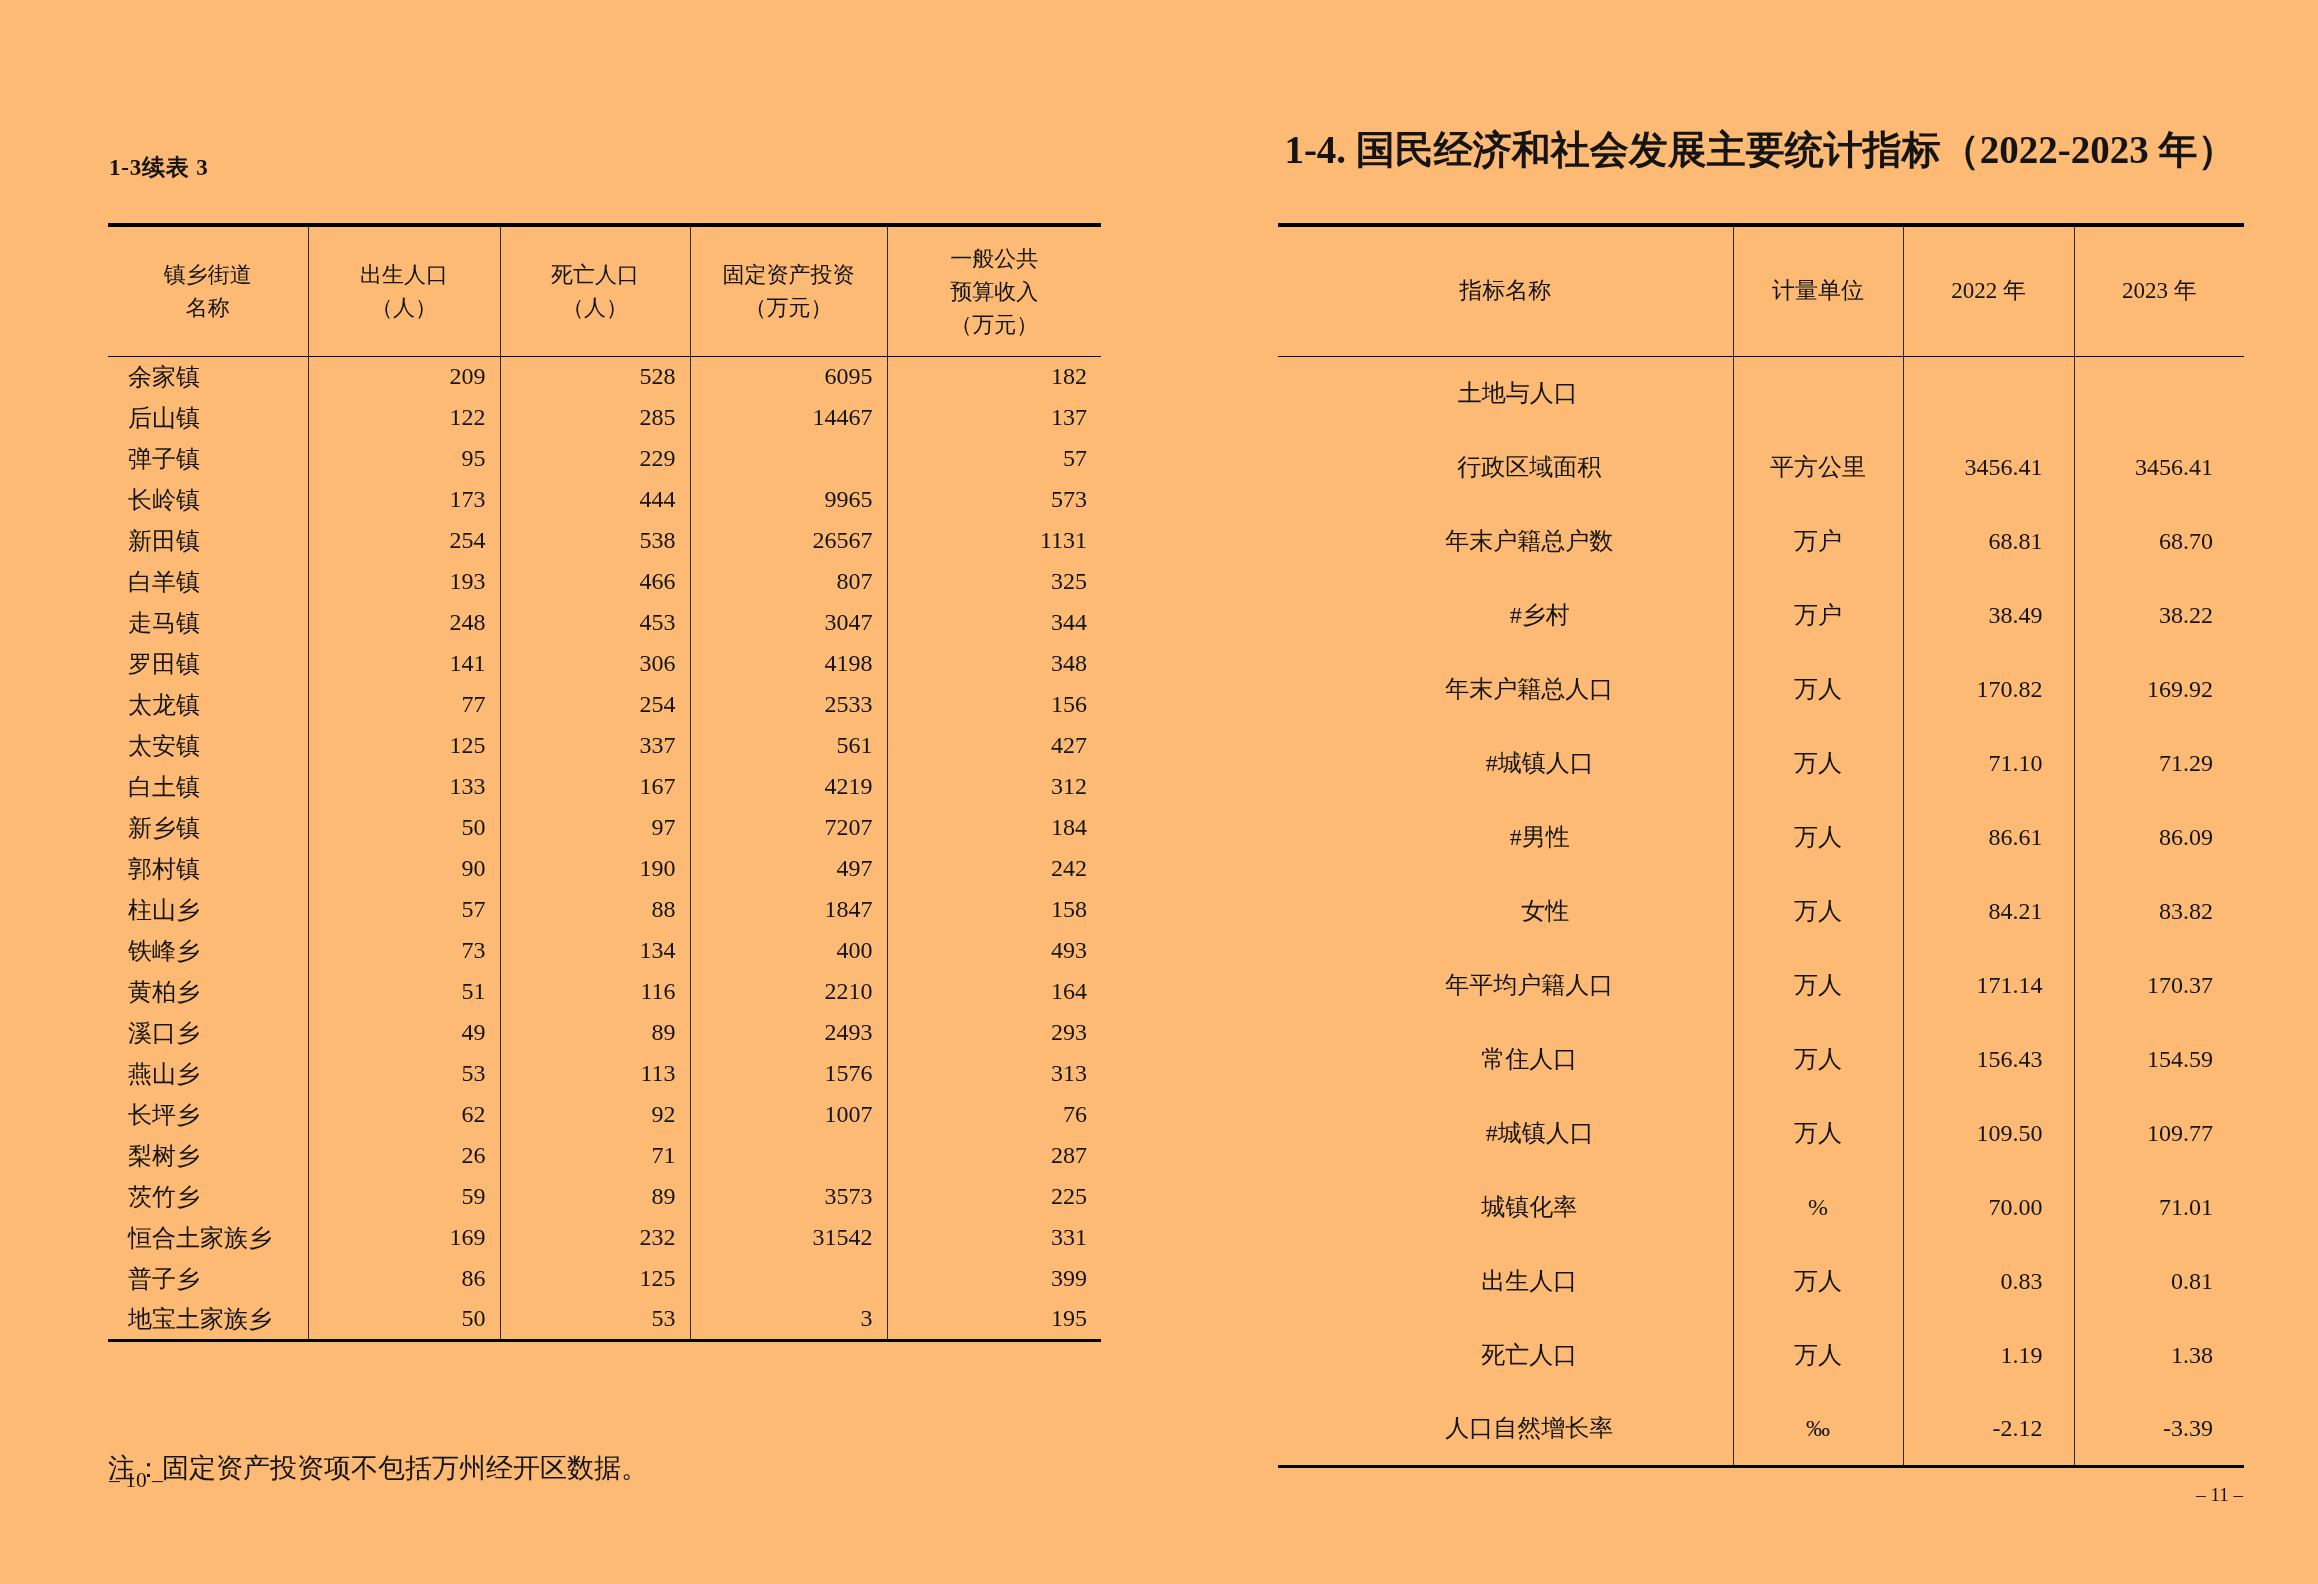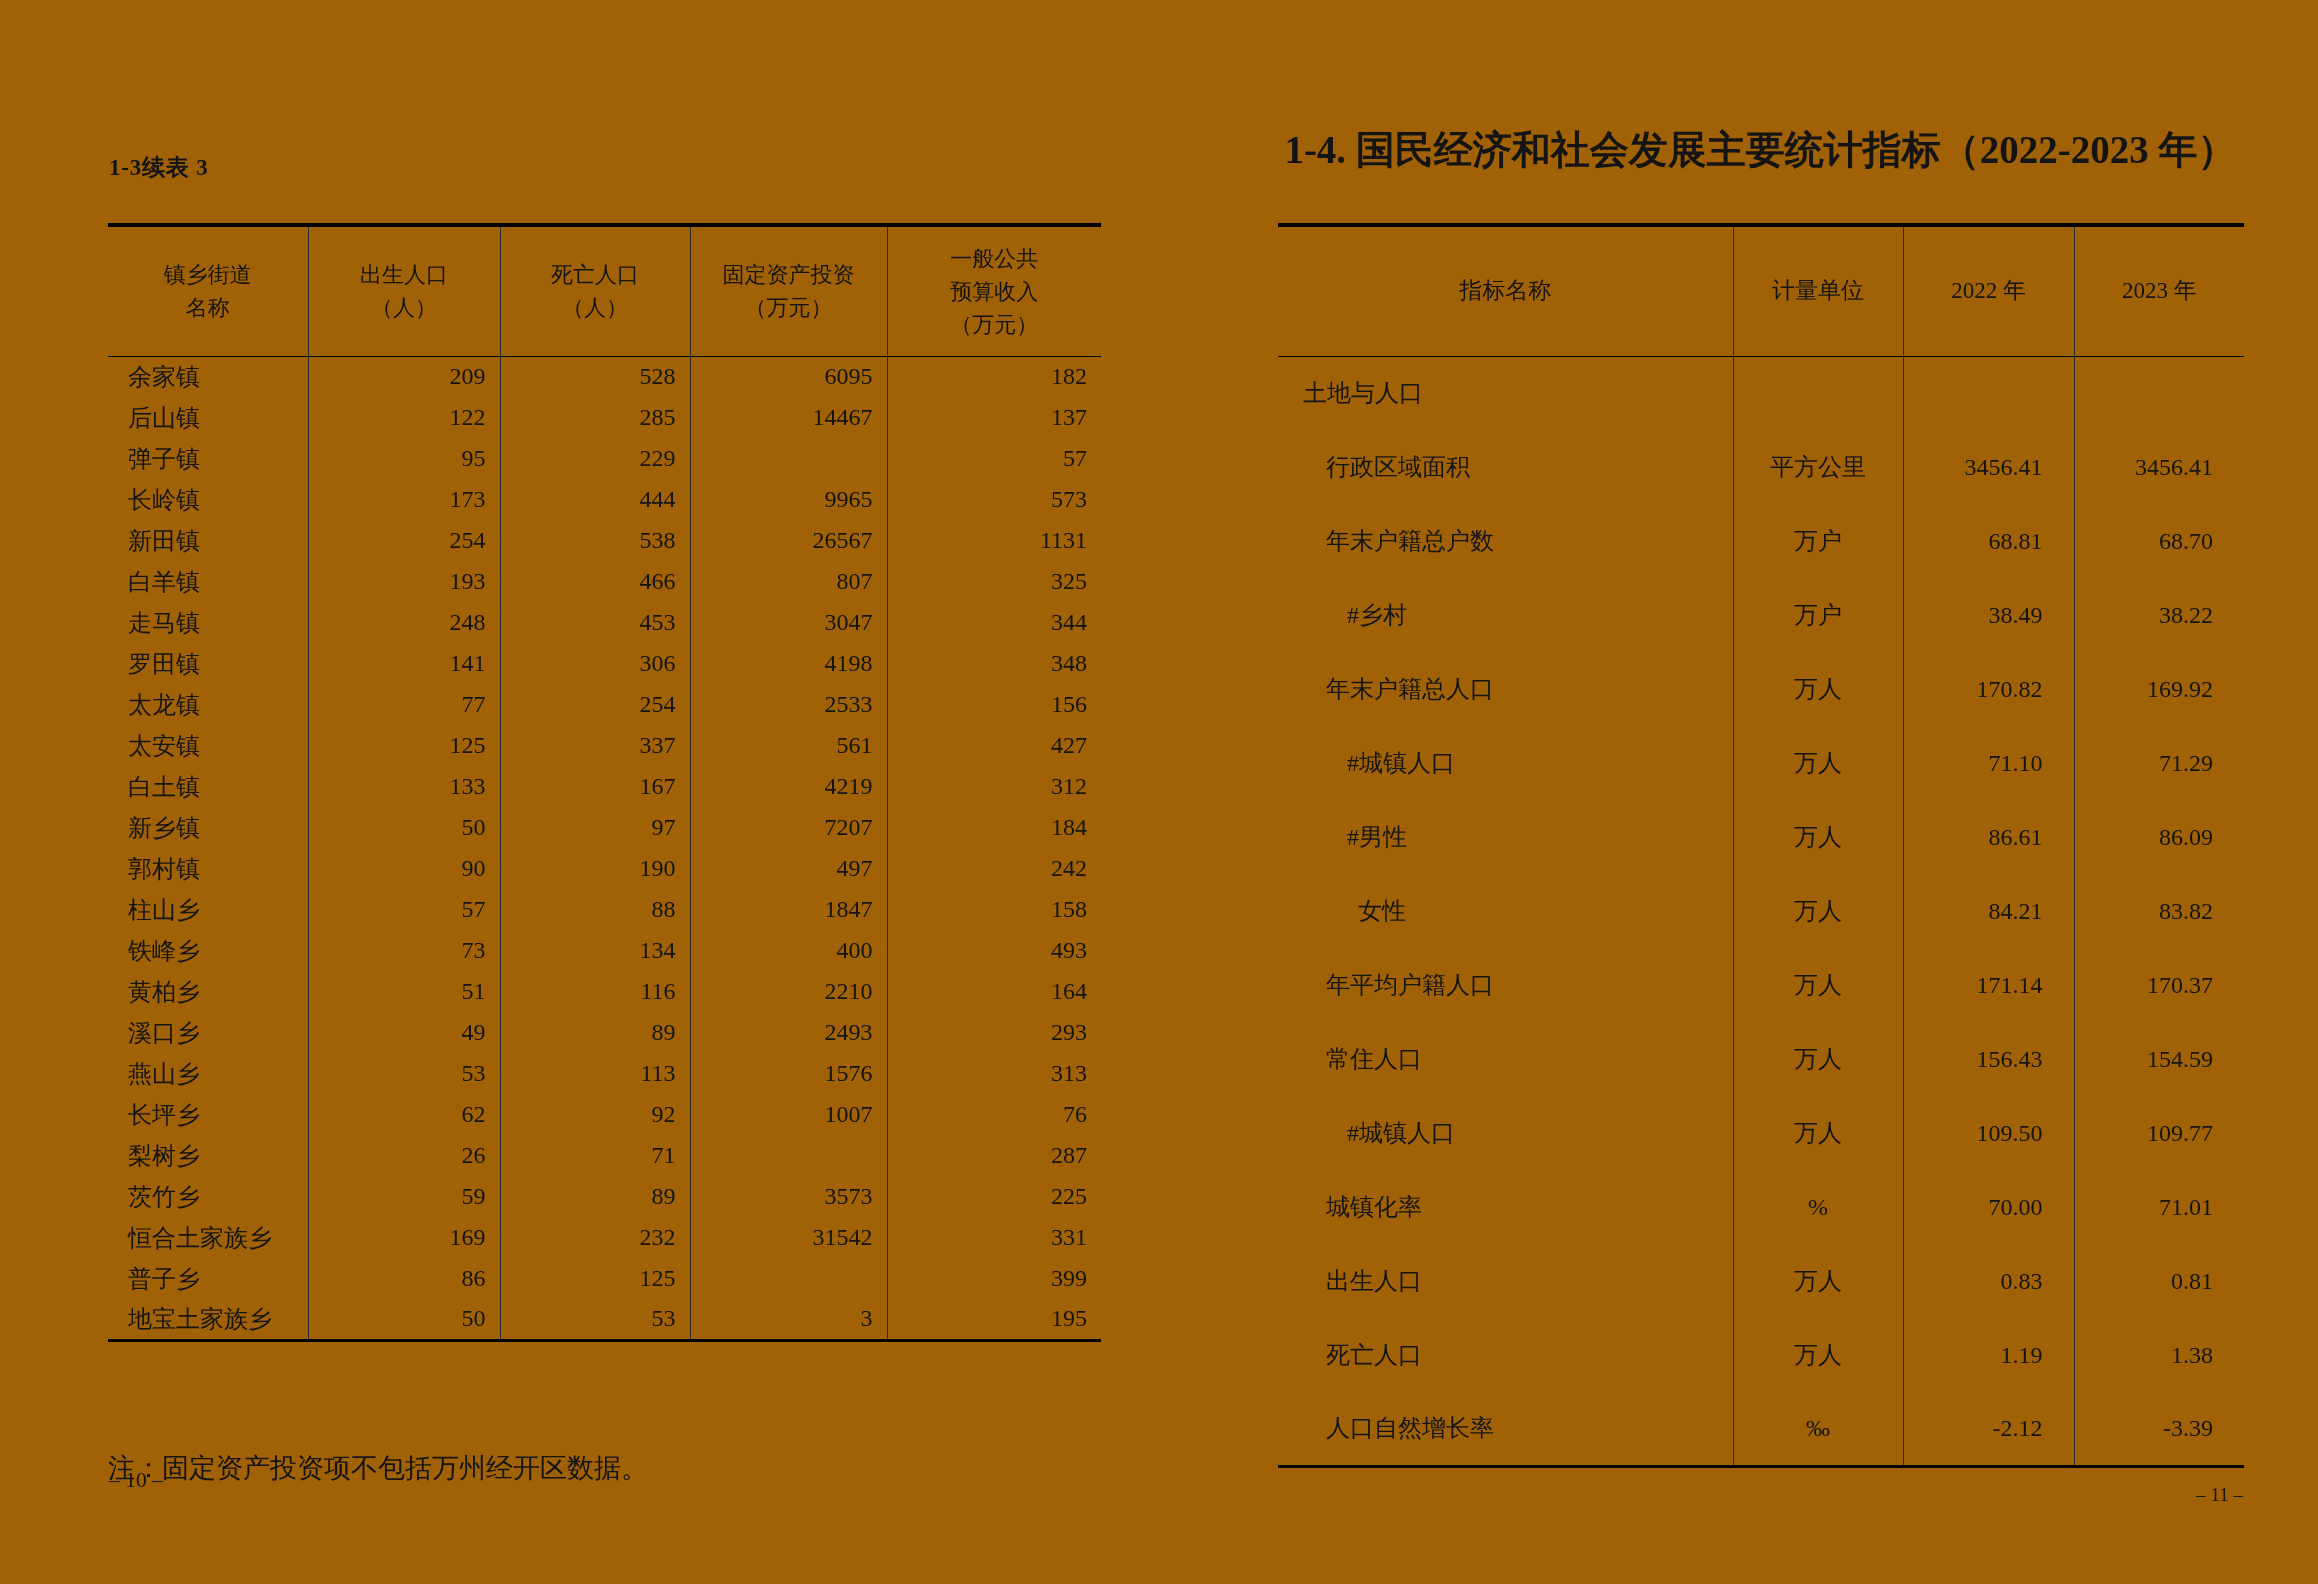--- a/index.html
+++ b/index.html
@@ -1,20 +1,20 @@
 <!DOCTYPE html>
 <html style="font-size:12.3px"><head>
 <meta charset="utf-8">
 <style>
   * { margin:0; padding:0; box-sizing:border-box; }
   html,body { background:#ffffff; }
   .canvas {
     position:relative;
     width:2319px; height:1584px;
-    background:#a16207;
+    background:#fdba74;
     font-family:"Liberation Serif","DejaVu Serif",serif;
     color:#141414;
     overflow:hidden;
   }
 
   
   .left-label {
     position:absolute; left:109px; top:152px;
     font-size:23px; font-weight:bold; letter-spacing:0.8px;
   }
@@ -62,21 +62,21 @@
   #left-table tbody tr { height:41px; }
   #left-table tbody td { font-size:24px; }
   #left-table td.name { text-align:left; padding-left:20px; }
   #left-table td.num  { text-align:right; padding-right:14px; }
 
   
   #right-table thead tr { height:131px; }
   #right-table thead th { font-size:23px; }
   #right-table tbody tr { height:74px; }
   #right-table tbody td { font-size:24px; }
-  #right-table td.indicator { text-align:left; }
+  #right-table td.indicator { text-align:center; }
   #right-table td.unit { text-align:center; }
   #right-table td.val { text-align:right; padding-right:31px; }
 </style>
 </head>
 <body>
 
 <div class="canvas">
 
   <div class="left-label">1-3续表 3</div>
 

